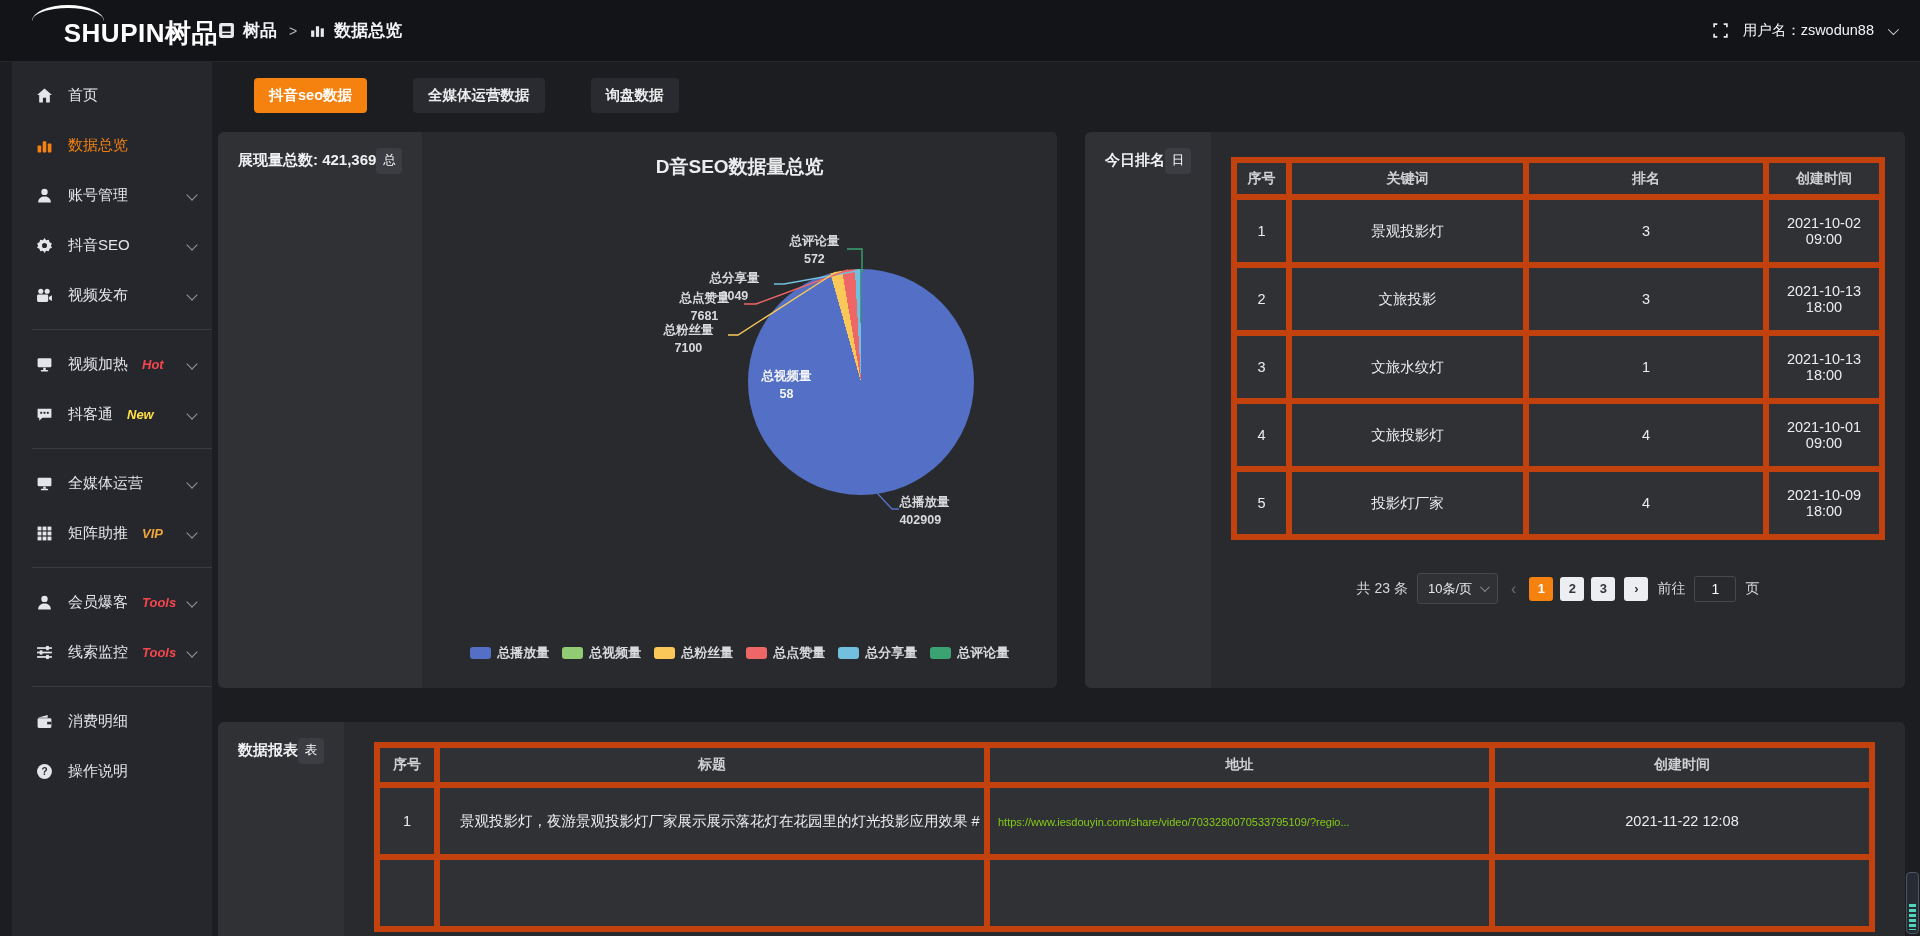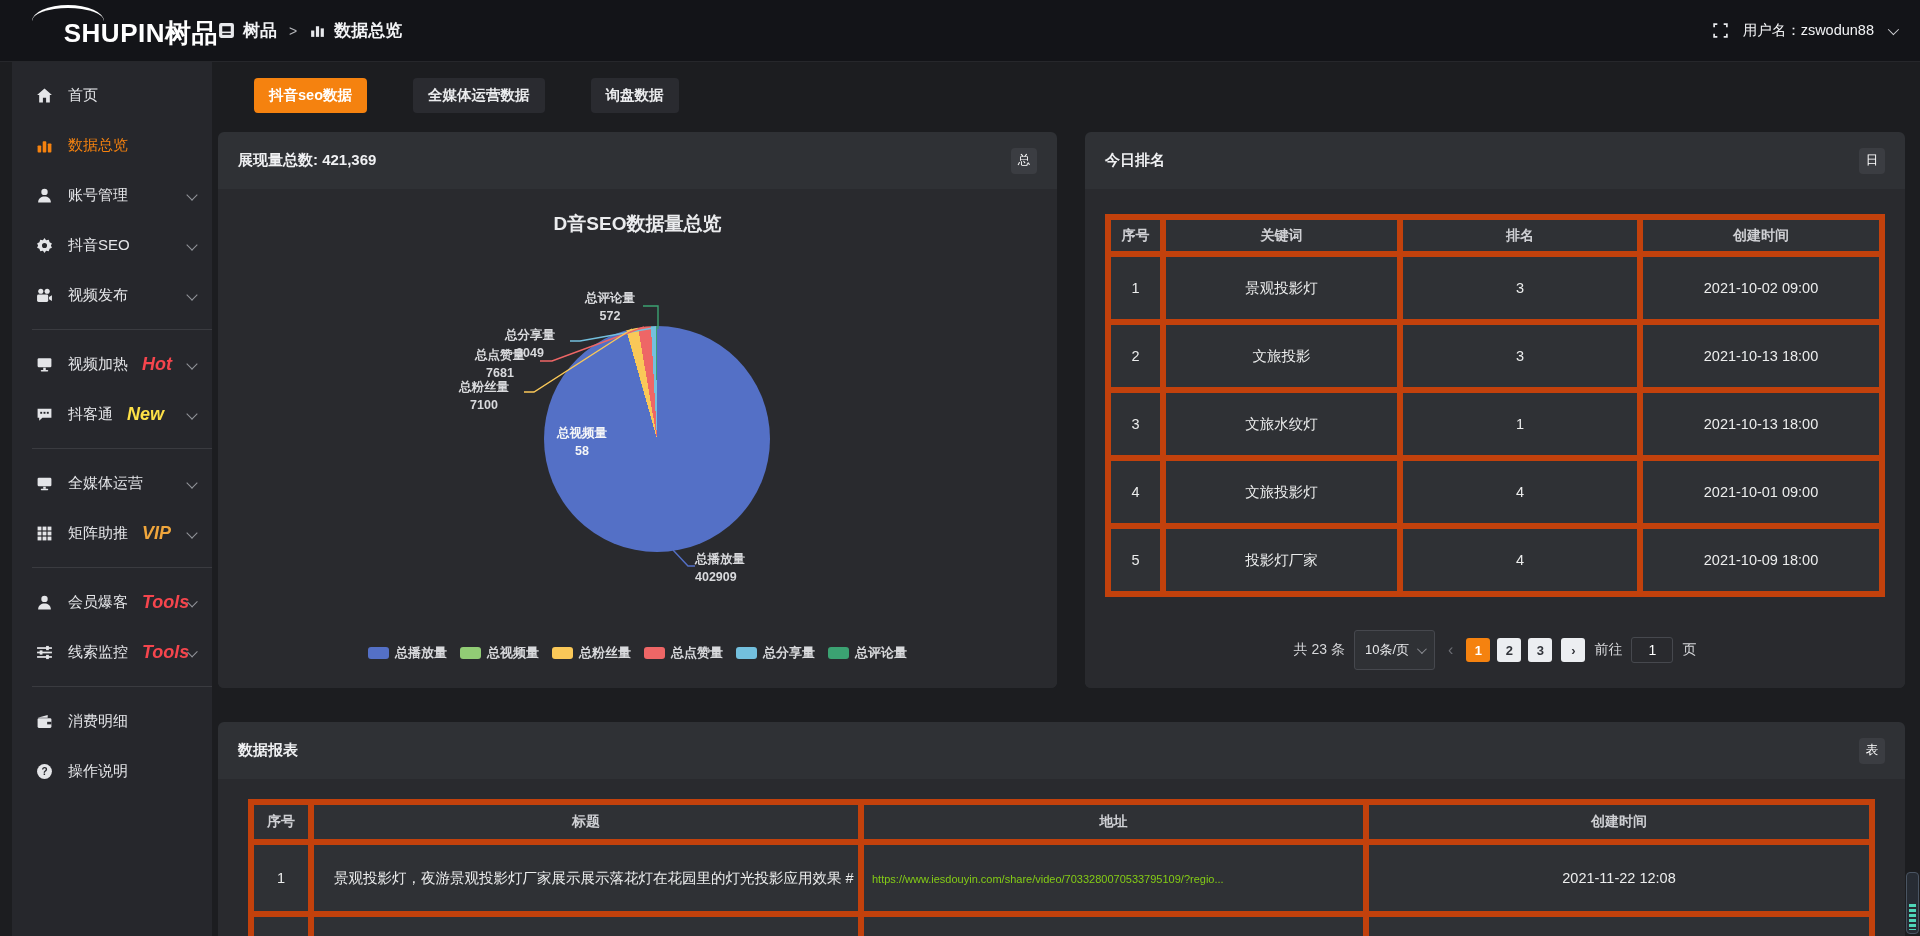--- a/index.html
+++ b/index.html
@@ -26,32 +26,32 @@
   .bc-label { font-weight: 600; }
   .user-area { margin-left: auto; display: flex; align-items: center; gap: 14px; padding-right: 24px; font-size: 14.5px; color: #f2f3f5; }
   .chev { display: inline-block; width: 8px; height: 8px; border-right: 1.6px solid #cfd0d4; border-bottom: 1.6px solid #cfd0d4; transform: rotate(45deg) translateY(-2px); }
   
   .sidebar { position: absolute; top: 62px; left: 12px; bottom: 0; width: 200px; background: #26272c; padding-top: 8px; }
   .side-item { height: 50px; display: flex; align-items: center; padding: 0 16px 0 24px; color: #e4e5e8; font-size: 15px; cursor: pointer; }
   .side-item.active { color: #f5820f; }
   .s-icon { width: 17px; height: 17px; margin-right: 15px; display: inline-flex; flex: none; }
   .s-icon svg { width: 17px; height: 17px; fill: currentColor; }
   .s-label { white-space: nowrap; }
-  .s-badge { font-size: 18px; font-weight: 700; font-style: italic; margin-left: 14px; text-align: right; }
+  .s-badge { font-size: 13px; font-weight: 700; font-style: italic; margin-left: 14px; text-align: right; }
   .s-arrow { margin-left: auto; width: 8px; height: 8px; border-right: 1.5px solid #93959b; border-bottom: 1.5px solid #93959b; transform: rotate(45deg); }
   .side-divider { height: 1px; background: #3a3b40; margin: 9px 0 9px 20px; }
   
   .main { position: absolute; left: 218px; top: 62px; right: 15px; bottom: 0; overflow: hidden; }
   .tabs { display: flex; gap: 10px; margin-top: 16px; }
   .tab { height: 35px; line-height: 35px; padding: 0 15px; border-radius: 4px; font-size: 14.5px;
     background: #2a2b30; color: #ebecee; border: none; cursor: pointer; font-weight: 600;
     font-family: inherit; margin-left: 36px; }
   .tab.active { background: #f5820f; color: #fff; }
   .panels-row { display: flex; gap: 28px; margin-top: 19px; }
-  .panel { background: #2f3135; border-radius: 6px; overflow: hidden; display: flex; flex-direction: column; }
+  .panel { background: #2f3135; border-radius: 6px; overflow: hidden; display: flex; flex-direction: row; }
   .panel-head { height: 57px; flex: none; display: flex; align-items: center; padding: 0 20px; font-size: 15px; font-weight: 600; color: #f0f1f3; }
   .corner-btn { margin-left: auto; width: 26px; height: 26px; border-radius: 4px; background: #3b3d42; color: #fff;
     border: none; font-size: 12.5px; cursor: pointer; font-family: inherit; }
   .panel-body { flex: 1; background: #292a2e; position: relative; }
   .chart-panel { width: 839px; height: 556px; flex: none; }
   .rank-panel { flex: 1; height: 556px; }
   .report-panel { margin-top: 34px; height: 400px; }
   
   .chart-title { position: absolute; top: 22px; left: 0; width: 100%; text-align: center; font-size: 19px; font-weight: 700; color: #ebecee; }
   .pie { position: absolute; left: 326px; top: 137px; width: 226px; height: 226px; border-radius: 50%; }
@@ -72,21 +72,21 @@
   .rank-table th { height: 37px; }
   .rank-table td { height: 68px; }
   .report-body { padding: 20px 30px 0; }
   .report-table th { height: 40px; }
   .report-table td { height: 72px; }
   .report-table td:nth-child(2) { text-align: left; padding: 0 20px; white-space: nowrap; overflow: hidden; max-width: 550px; }
   .report-table td:nth-child(3) { text-align: left; padding: 0 8px; white-space: nowrap; overflow: hidden; max-width: 505px; }
   .cell-link { color: #84cc16; text-decoration: none; font-size: 11px; }
   
   .pagination { display: flex; align-items: center; justify-content: center; margin-top: 33px; gap: 9px; font-size: 14px; color: #d6d7da; }
-  .page-select { display: flex; align-items: center; gap: 8px; height: 40px; padding: 0 10px; border: 1px solid #46484e;
+  .page-select { display: flex; align-items: center; gap: 8px; height: 31px; padding: 0 10px; border: 1px solid #46484e;
     border-radius: 3px; background: #2f3135; font-size: 13px; color: #e7e8ea; cursor: pointer; }
   .select-chev { width: 7px; height: 7px; border-right: 1.5px solid #8a8c92; border-bottom: 1.5px solid #8a8c92; transform: rotate(45deg) translateY(-2px); }
   .pager-prev { color: #6c6e74; font-size: 16px; padding: 0 4px; background: none; border: none; cursor: default; font-family: inherit; }
   .pages { display: flex; gap: 7px; }
   .page-btn { min-width: 24px; height: 24px; border-radius: 3px; border: none; background: #eceef1; color: #32343a;
     font-size: 13px; font-weight: 700; cursor: pointer; font-family: inherit; }
   .page-btn.active { background: #f5820f; color: #fff; }
   .goto-input { width: 42px; height: 26px; background: transparent; border: 1px solid #46484e; border-radius: 3px;
     color: #fff; text-align: center; font-size: 14px; font-family: inherit; }
   

